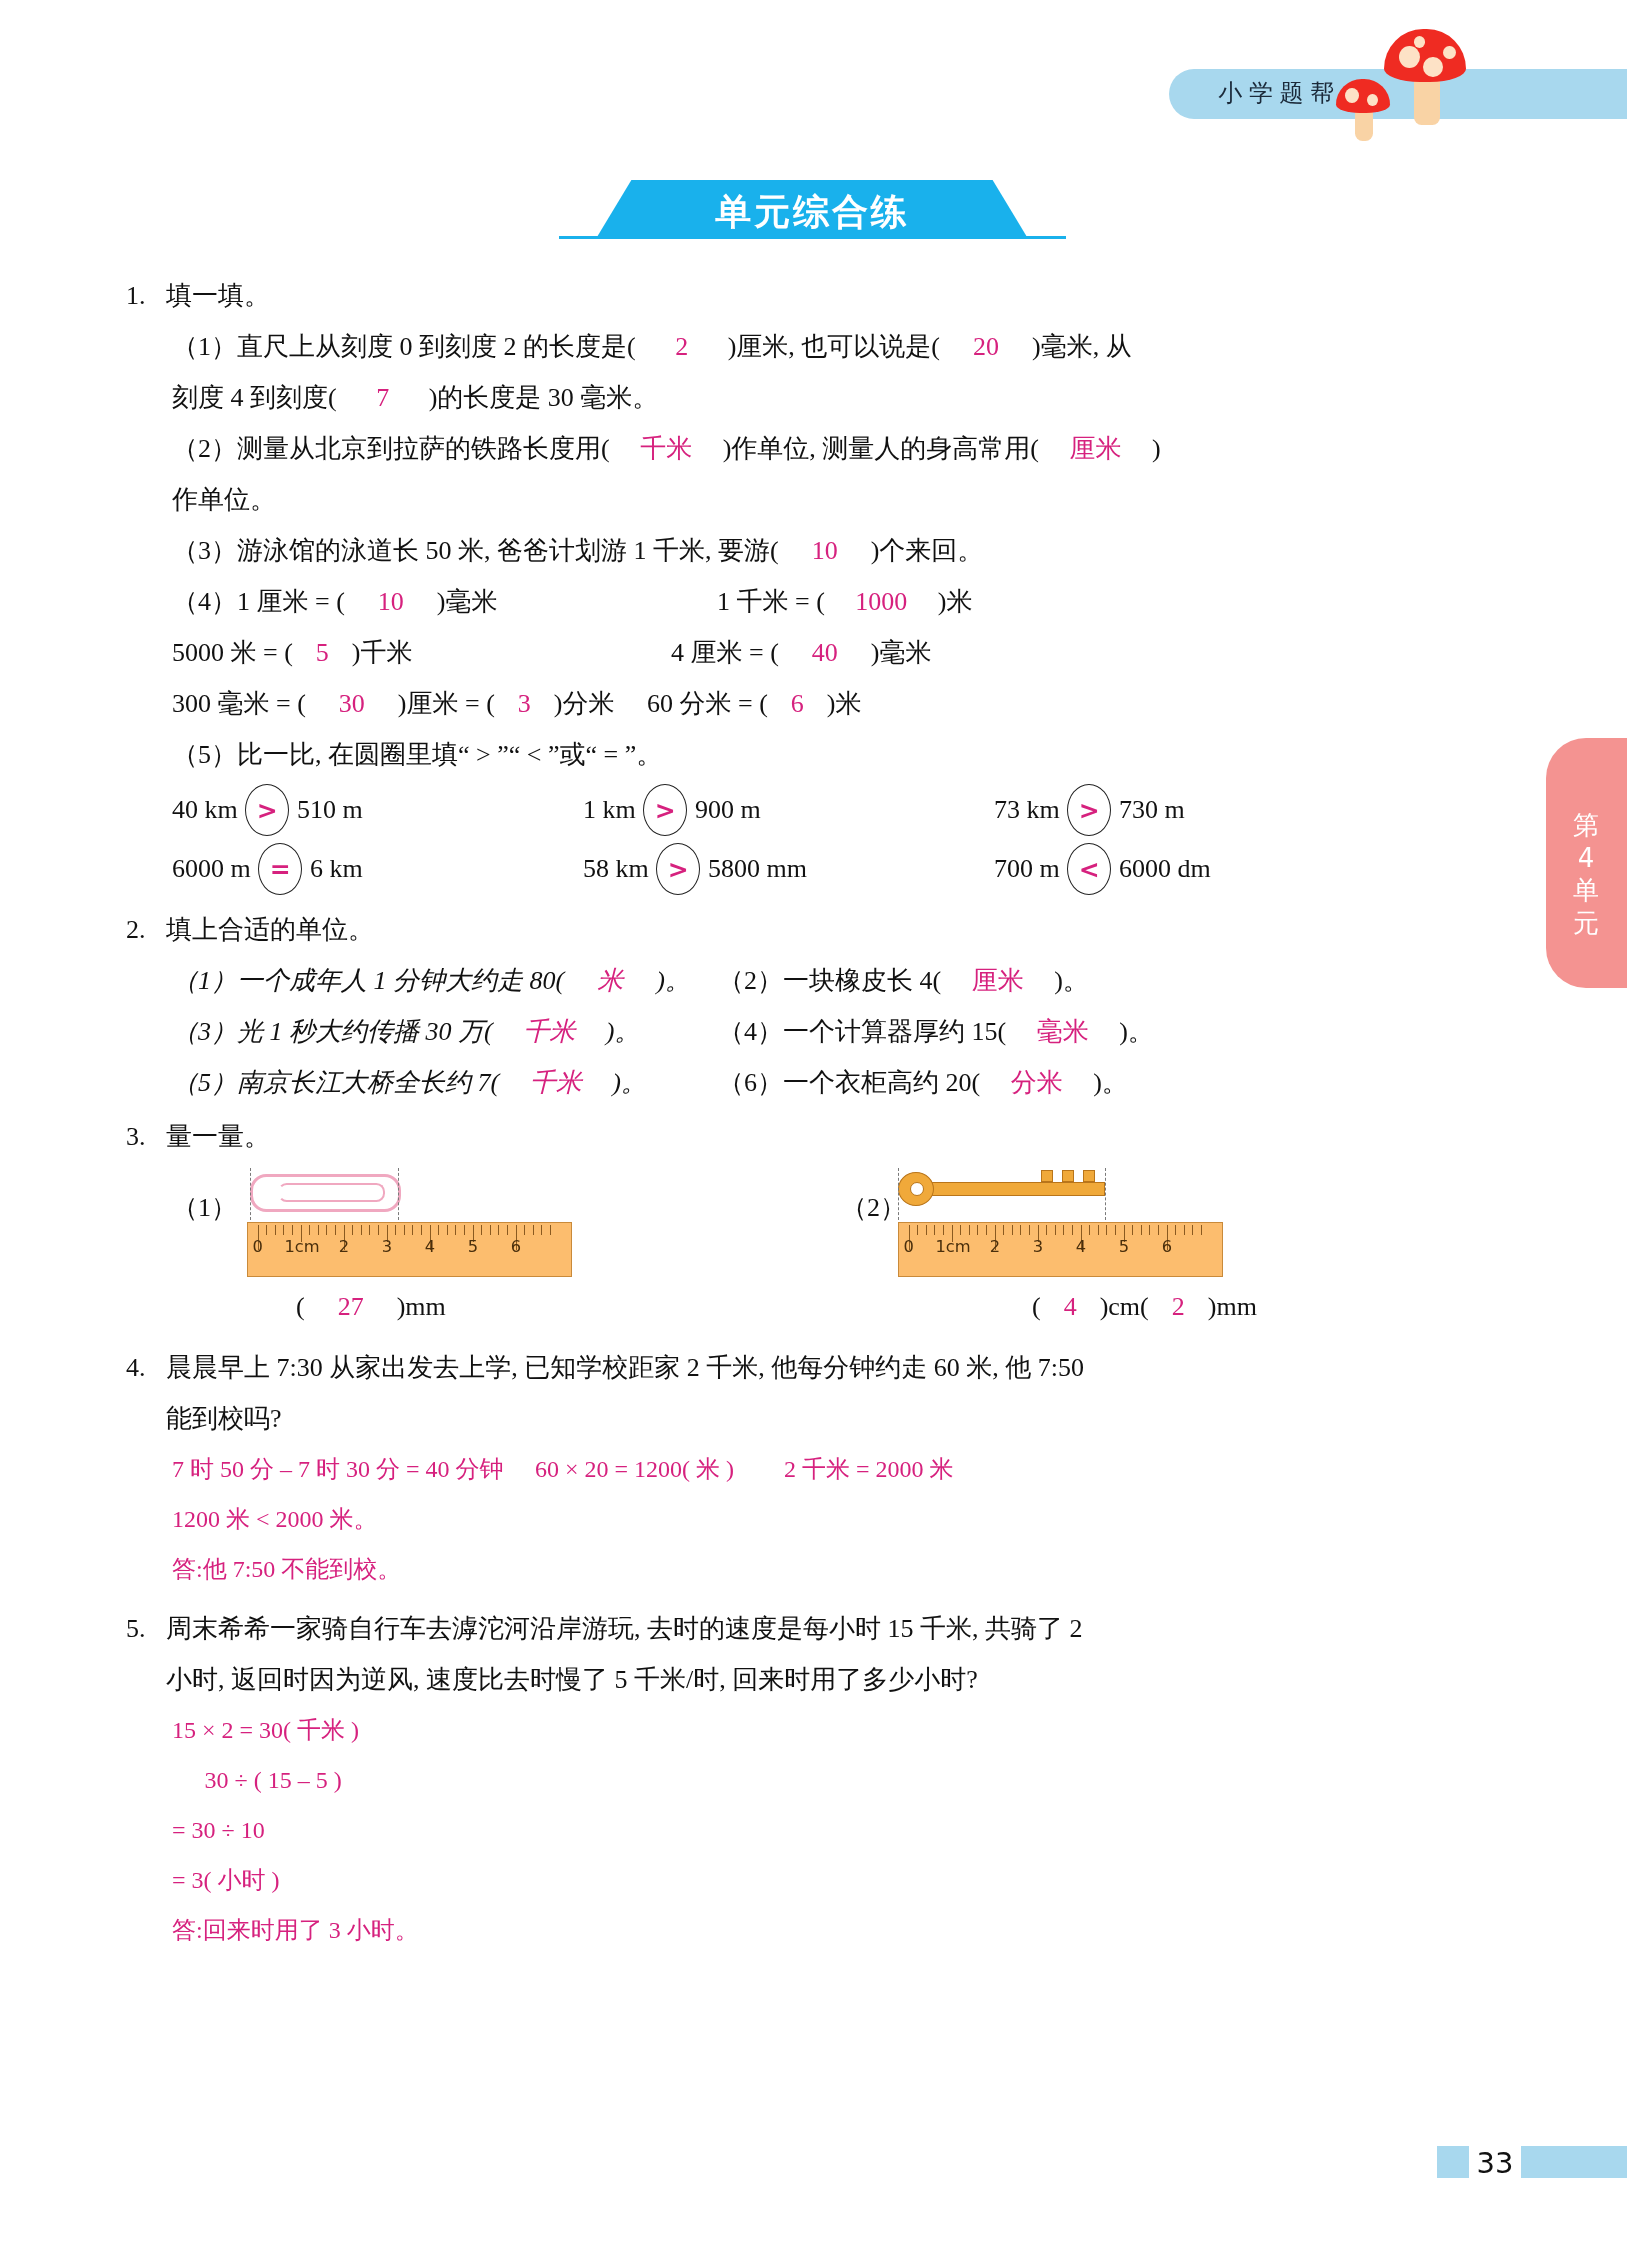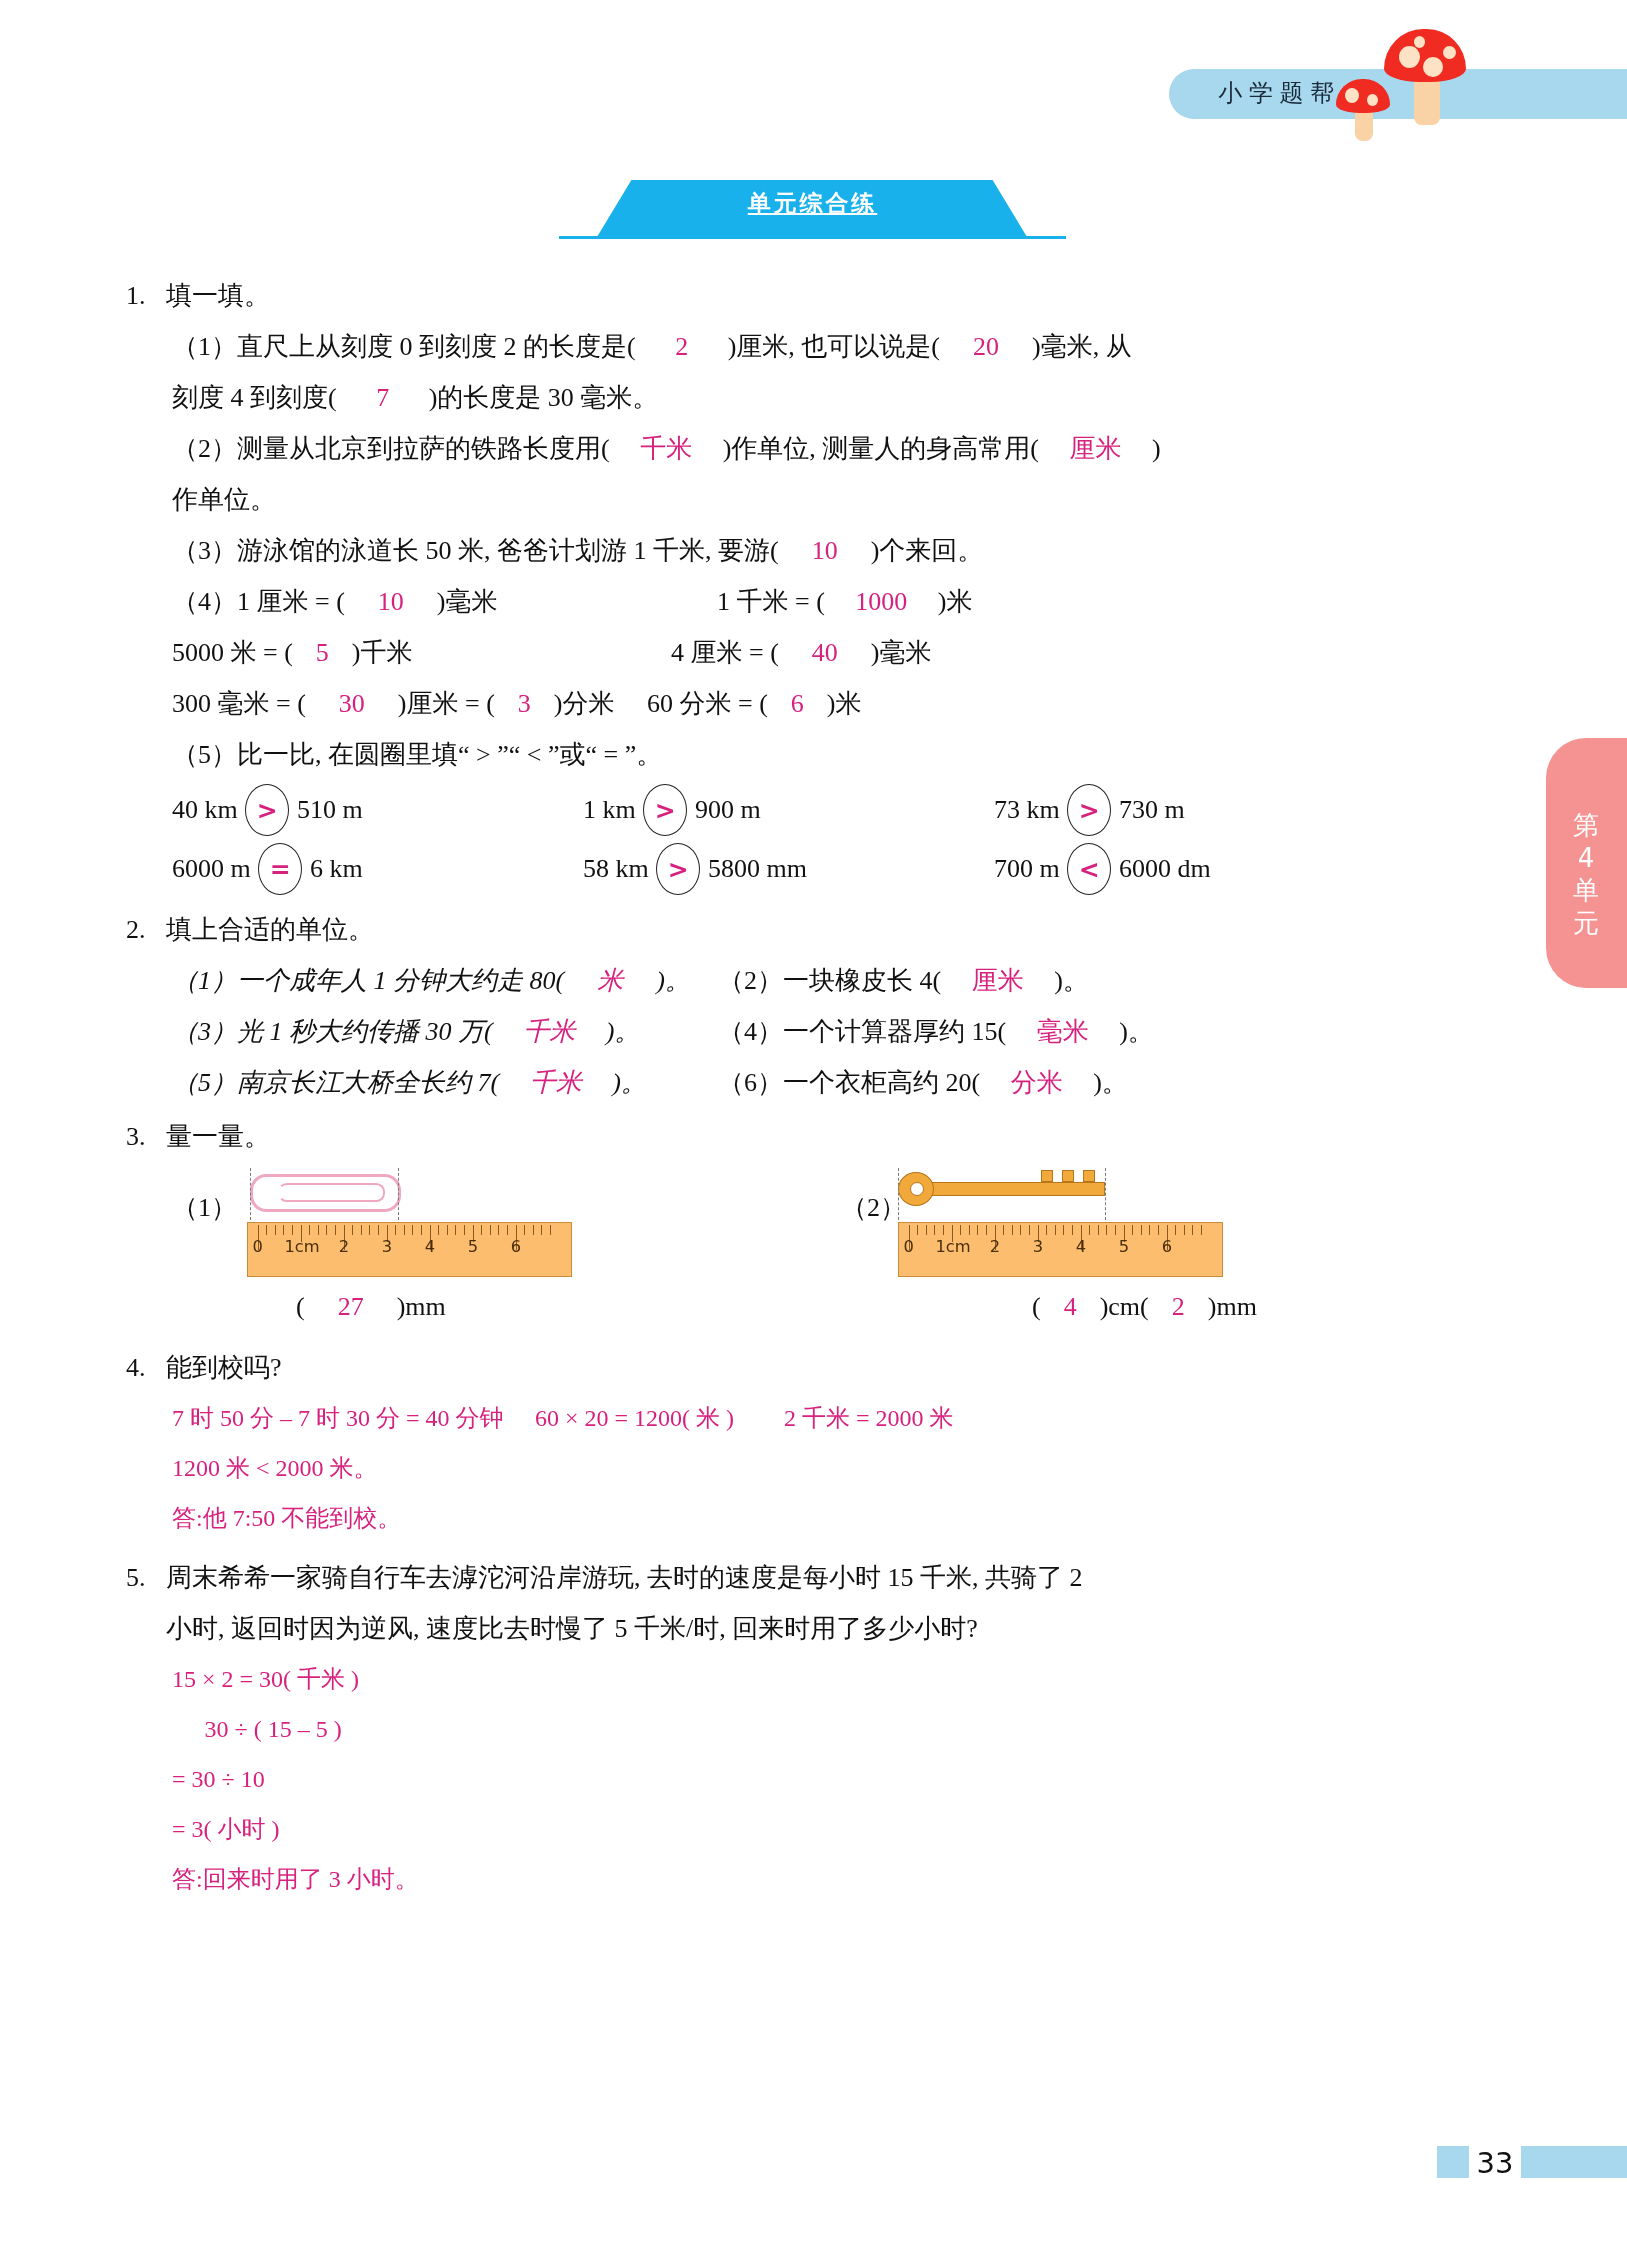--- a/index.html
+++ b/index.html
@@ -99,26 +99,25 @@
     background: #19b1ec;
     clip-path: polygon(8% 0%, 92% 0%, 100% 100%, 0% 100%);
     border-radius: 9.6px 9.6px 0 0;
   }
   .banner-text {
     position: absolute;
     left: 0;
     top: 7.6px;
     width: 507px;
     text-align: center;
-    font-size: 23px;
+    font-size: 36px;
     letter-spacing: 2.9px;
     color: #ffffff;
     font-family: "DejaVu Sans", "Liberation Sans", sans-serif;
     font-weight: bold;
-    text-decoration: underline;
   }
   .banner-rule {
     position: absolute;
     left: 0;
     top: 56px;
     width: 507px;
     height: 2.9px;
     background: #19b1ec;
   }
 
@@ -628,20 +627,21 @@
       <span>(</span><span class="blank w-m">27</span><span>)mm</span>
     </div>
     <div style="padding-left:67px;">
       <span>(</span><span class="blank w-s">4</span><span>)cm(</span><span class="blank w-s">2</span><span>)mm</span>
     </div>
   </div>
 
   <div class="qrow" style="margin-top:9.6px;">
     <span class="qnum">4.</span>
     <div class="qbody">
+      <div>晨晨早上 7:30 从家出发去上学, 已知学校距家 2 千米, 他每分钟约走 60 米, 他 7:50</div>
       <div>能到校吗?</div>
     </div>
   </div>
 
   <div class="work" style="font-size:24px;">
     <div class="wrow">
       <div class="w1">7 时 50 分 – 7 时 30 分 = 40 分钟</div>
       <div class="w2">60 × 20 = 1200( 米 )</div>
       <div class="w3">2 千米 = 2000 米</div>
     </div>

